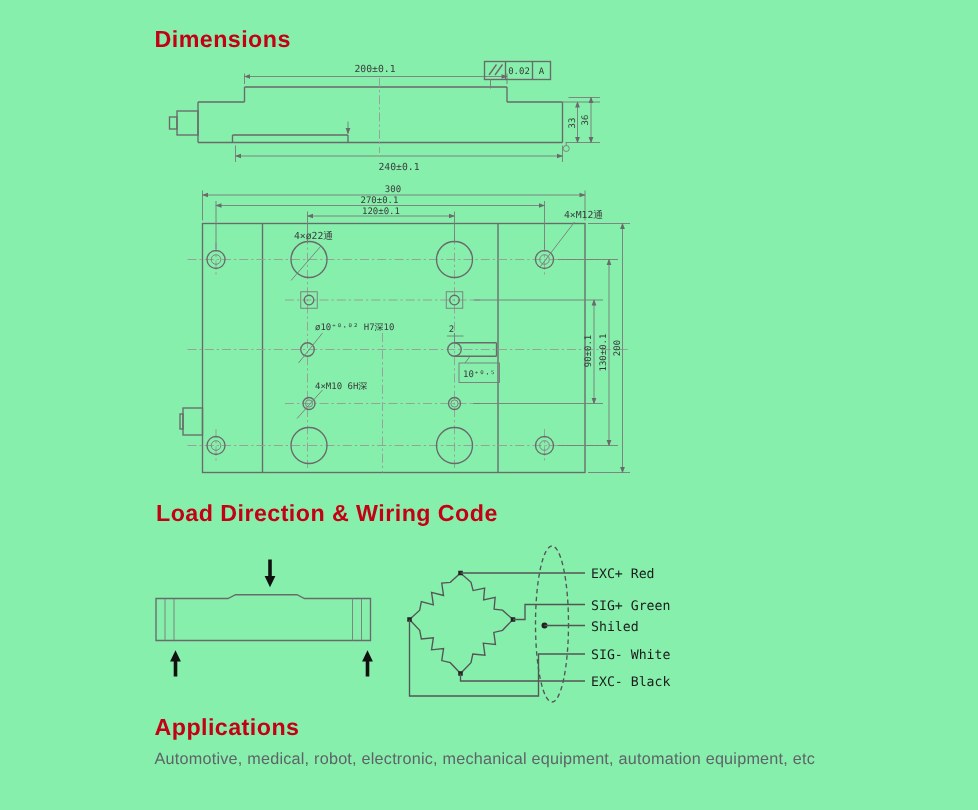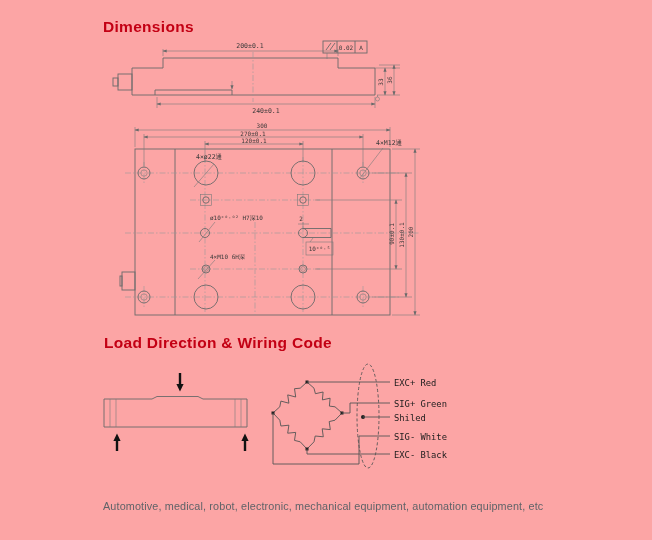--- a/index.html
+++ b/index.html
@@ -1,16 +1,16 @@
 <!DOCTYPE html>
 <html><head>
 <meta charset="utf-8">
 <style>
   html,body{margin:0;padding:0;background:#ffffff;}
-  #page{position:relative;width:652px;height:540px;background:#fca5a5;overflow:hidden;
+  #page{position:relative;width:652px;height:540px;background:#86efac;overflow:hidden;
         font-family:"Liberation Sans",sans-serif;}
   .sec-title{position:absolute;color:#c30014;font-size:15.5px;font-weight:700;
              letter-spacing:.3px;white-space:nowrap;}
   .body-text{position:absolute;color:#5f6368;font-size:10.8px;letter-spacing:.15px;
              white-space:nowrap;}
   svg{position:absolute;overflow:visible;}
   .dln{stroke:#6a6a6a;stroke-width:.9;fill:none;}
   .thin{stroke:#7a7a7a;stroke-width:.6;fill:none;}
   .cl{stroke:#999;stroke-width:.6;fill:none;stroke-dasharray:6 2 1.5 2;}
   .dtx{font-family:"DejaVu Sans Mono",monospace;font-size:6px;fill:#3a3a3a;}
@@ -190,15 +190,16 @@
     </g>
     <g>
       <text class="wtx" x="132" y="25.5">EXC+ Red</text>
       <text class="wtx" x="132" y="46.5">SIG+ Green</text>
       <text class="wtx" x="132" y="60.5">Shiled</text>
       <text class="wtx" x="132" y="79.5">SIG- White</text>
       <text class="wtx" x="132" y="97.5">EXC- Black</text>
     </g>
   </svg>
 
+  <div class="sec-title" style="left:103px;top:477px;">Applications</div>
   <div class="body-text" style="left:103px;top:500px;">Automotive, medical, robot, electronic, mechanical equipment, automation equipment, etc</div>
 
 </div>
 
 </body></html>

